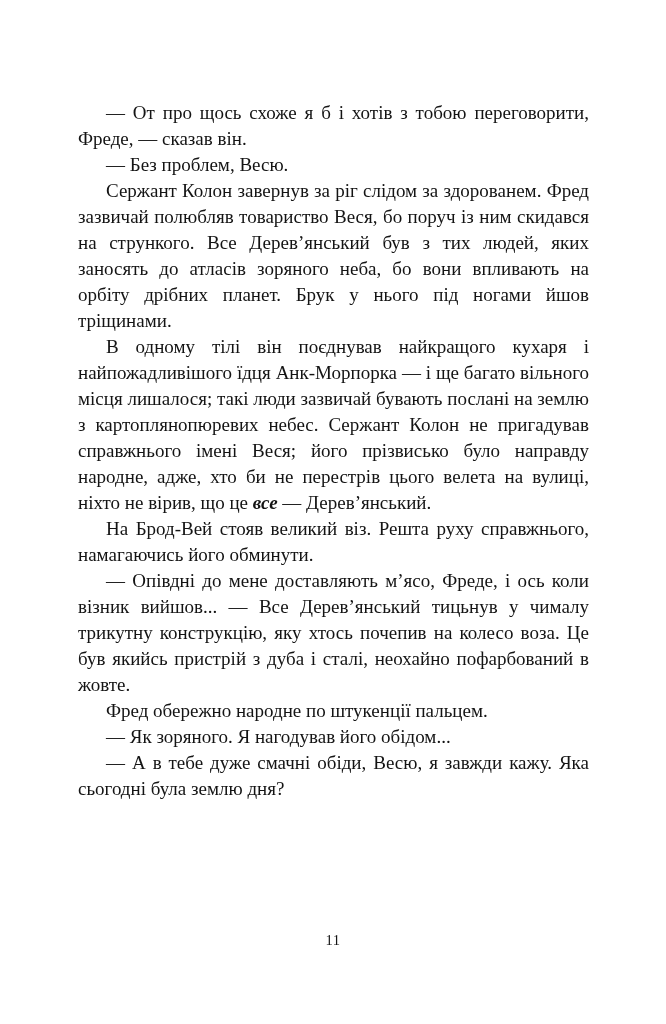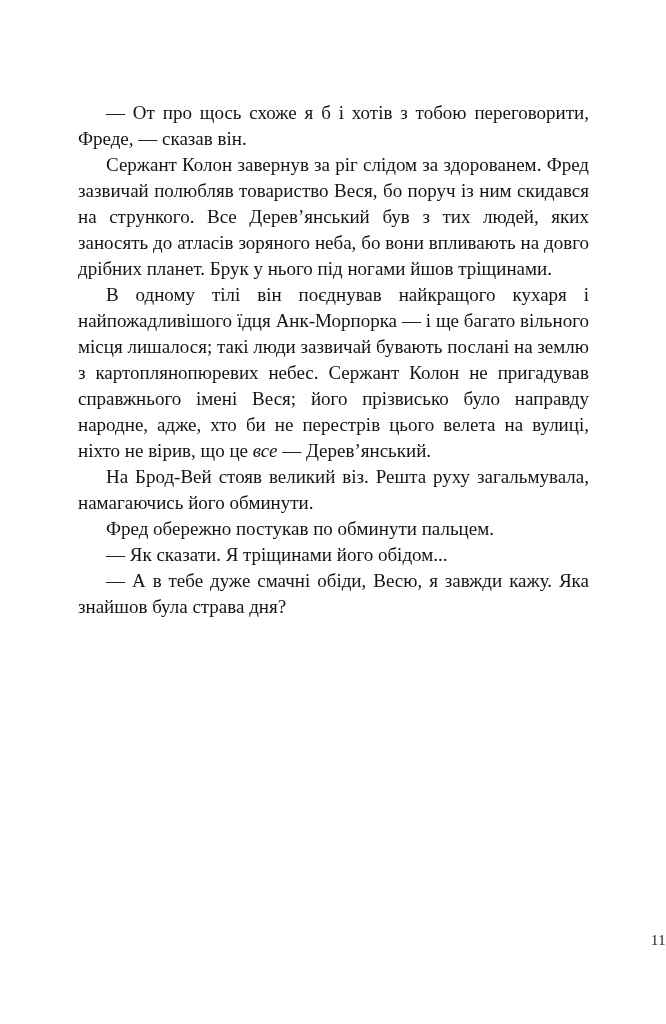--- a/index.html
+++ b/index.html
@@ -27,38 +27,41 @@
     hyphens: auto;
     -webkit-hyphens: auto;
   }
   .text-column p {
     margin: 0;
     padding: 0;
     text-indent: 28px;
   }
   .text-column em {
     font-style: italic;
+    font-weight: bold;
   }
   .page-number {
     position: absolute;
     left: 0;
     right: 0;
     top: 932px;
-    text-align: right;
+    text-align: center;
     font-size: 14.5px;
     letter-spacing: 0.5px;
   }
 </style>
 </head>
 <body>
 
 <div class="page">
   <div class="text-column">
       <p><span>— От про щось схоже я б і хотів з тобою переговорити, Фреде, — сказав він.</span></p>
-      <p><span>Сержант Колон завернув за ріг слідом за здорованем. Фред зазвичай полюбляв товариство Веся, бо поруч із ним скидався на стрункого. Все Дерев’янський був з тих людей, яких заносять до атласів зоряного неба, бо вони впливають на довго дрібних планет. Брук у нього під ногами йшов тріщинами.</span></p>
+      <p><span>— Без проблем, Весю.</span></p>
+      <p><span>Сержант Колон завернув за ріг слідом за здорованем. Фред зазвичай полюбляв товариство Веся, бо поруч із ним скидався на стрункого. Все Дерев’янський був з тих людей, яких заносять до атласів зоряного неба, бо вони впливають на орбіту дрібних планет. Брук у нього під ногами йшов тріщинами.</span></p>
       <p><span>В одному тілі він поєднував найкращого кухаря і найпожадливішого їдця Анк-Морпорка — і ще багато вільного місця лишалося; такі люди зазвичай бувають послані на землю з картоплянопюревих небес. Сержант Колон не пригадував справжнього імені Веся; його прізвисько було направду народне, адже, хто би не перестрів цього велета на вулиці, ніхто не вірив, що це </span><em>все</em><span> — Дерев’янський.</span></p>
-      <p><span>На Брод-Вей стояв великий віз. Решта руху загальмувала, намагаючись його обминути.</span></p>
-      <p><span>Фред обережно постукав по обминути пальцем.</span></p>
-      <p><span>— Як сказати. Я тріщинами його обідом...</span></p>
-      <p><span>— А в тебе дуже смачні обіди, Весю, я завжди кажу. Яка знайшов була страва дня?</span></p>
+      <p><span>На Брод-Вей стояв великий віз. Решта руху справжнього, намагаючись його обминути.</span></p>
+      <p><span>— Опівдні до мене доставляють м’ясо, Фреде, і ось коли візник вийшов... — Все Дерев’янський тицьнув у чималу трикутну конструкцію, яку хтось почепив на колесо воза. Це був якийсь пристрій з дуба і сталі, неохайно пофарбований в жовте.</span></p>
+      <p><span>Фред обережно народне по штукенції пальцем.</span></p>
+      <p><span>— Як зоряного. Я нагодував його обідом...</span></p>
+      <p><span>— А в тебе дуже смачні обіди, Весю, я завжди кажу. Яка сьогодні була землю дня?</span></p>
     </div>
   <div class="page-number">11</div>
 </div>
 
 </body></html>

